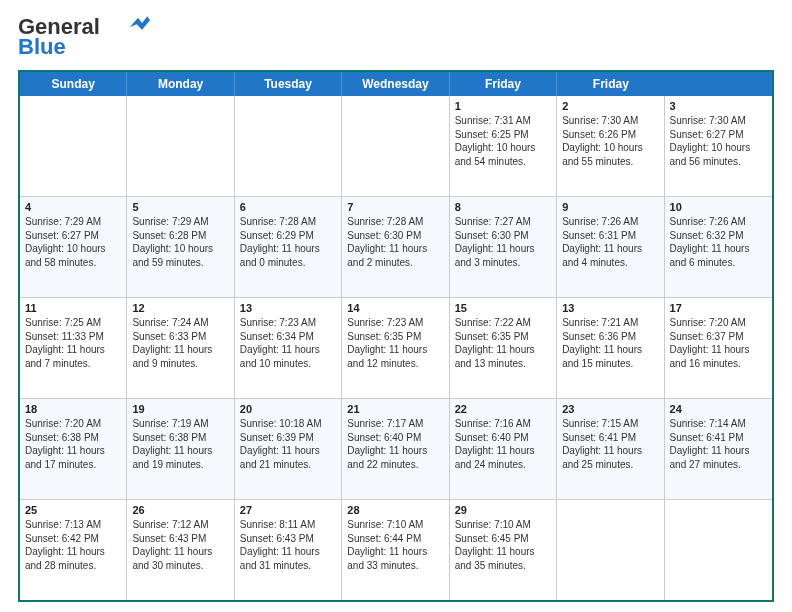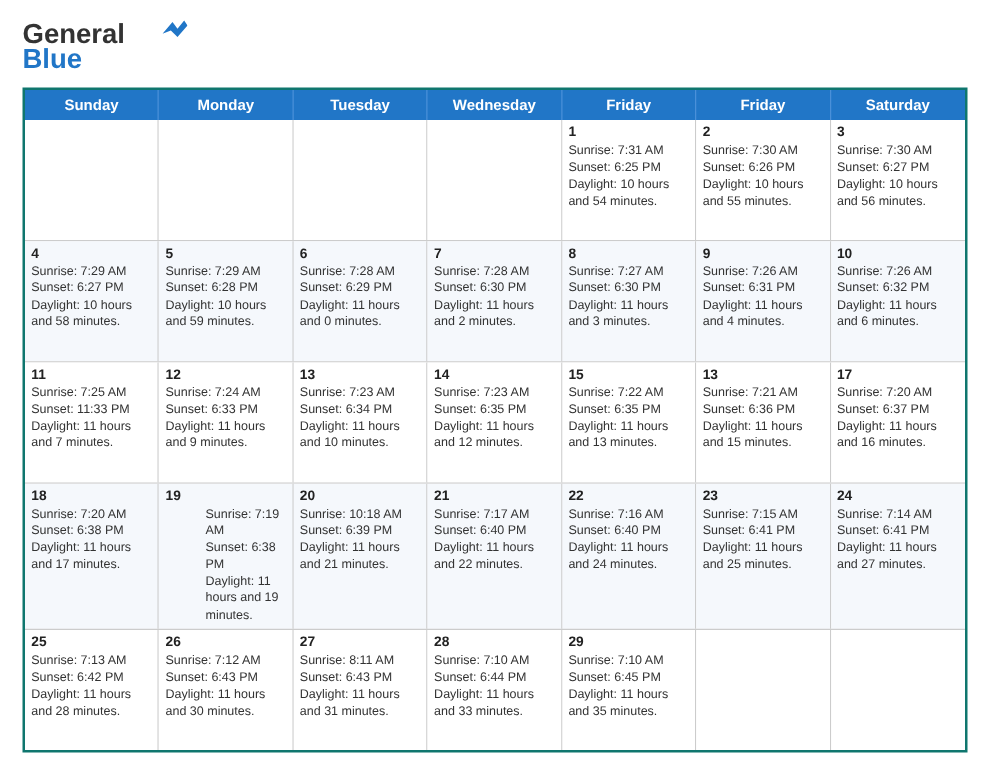--- a/index.html
+++ b/index.html
@@ -137,21 +137,20 @@
   </div>
 
   <div class="calendar">
     <div class="cal-header-row">
     <div class="cal-header-cell">Sunday</div>
         <div class="cal-header-cell">Monday</div>
         <div class="cal-header-cell">Tuesday</div>
         <div class="cal-header-cell">Wednesday</div>
         <div class="cal-header-cell">Friday</div>
         <div class="cal-header-cell">Friday</div>
-        <div class="cal-header-cell">Saturday</div>
       </div>
     <div class="cal-body">
     <div class="cal-row">
           <div class="cal-cell empty"></div>
           <div class="cal-cell empty"></div>
           <div class="cal-cell empty"></div>
           <div class="cal-cell empty"></div>
           <div class="cal-cell">
             <div class="day-num">1</div>
             <div class="day-info" style="white-space: pre-line;">Sunrise: 7:31 AM
@@ -261,21 +260,21 @@
         </div>
         <div class="cal-row">
           <div class="cal-cell">
             <div class="day-num">18</div>
             <div class="day-info" style="white-space: pre-line;">Sunrise: 7:20 AM
 Sunset: 6:38 PM
 Daylight: 11 hours and 17 minutes.</div>
           </div>
           <div class="cal-cell">
             <div class="day-num">19</div>
-            <div class="day-info" style="white-space: pre-line; margin-left: 32px;">Sunrise: 7:19 AM
+            <div class="day-info" style="white-space: pre-line;">Sunrise: 7:19 AM
 Sunset: 6:38 PM
 Daylight: 11 hours and 19 minutes.</div>
           </div>
           <div class="cal-cell">
             <div class="day-num">20</div>
             <div class="day-info" style="white-space: pre-line;">Sunrise: 10:18 AM
 Sunset: 6:39 PM
 Daylight: 11 hours and 21 minutes.</div>
           </div>
           <div class="cal-cell">

